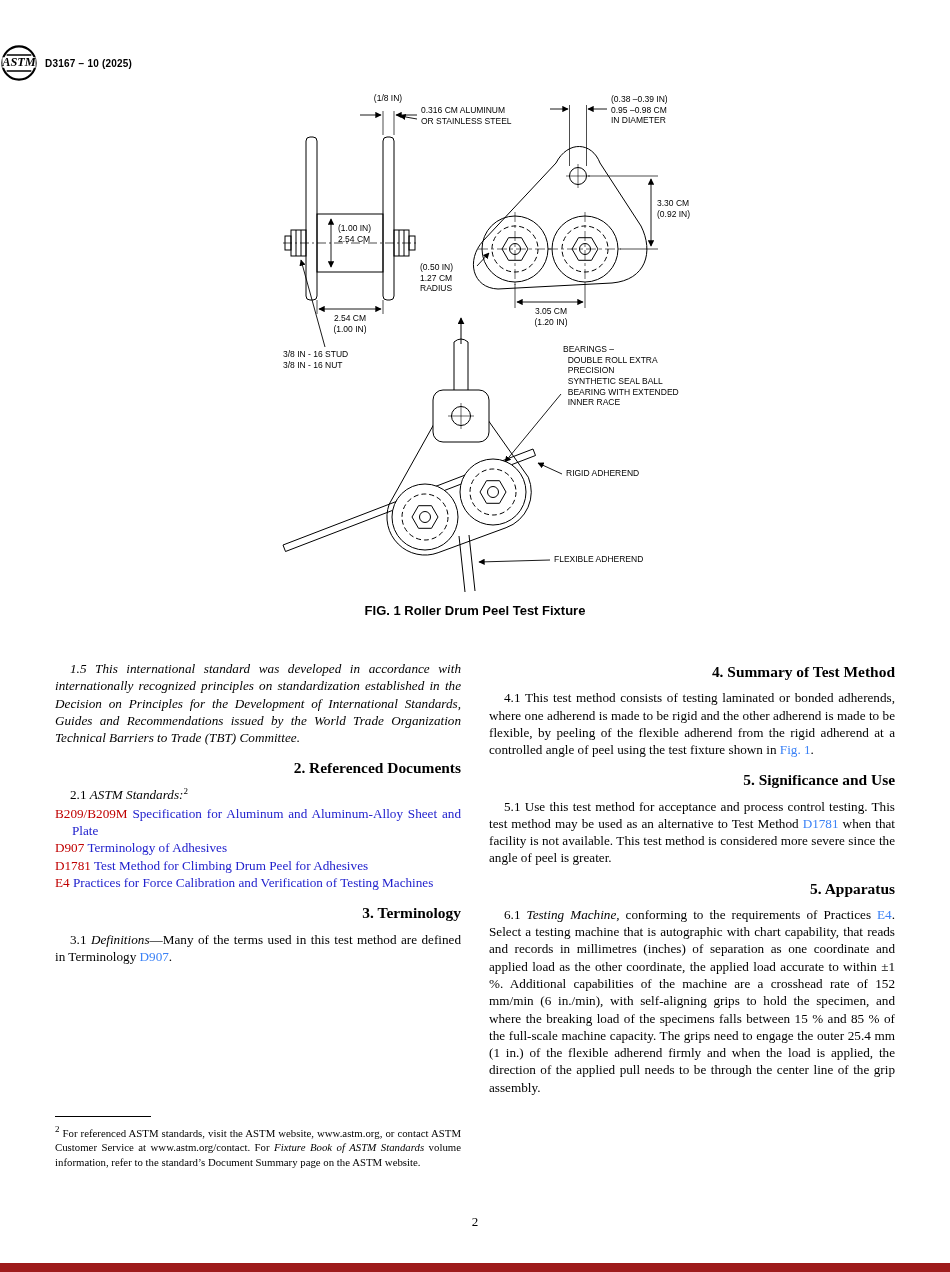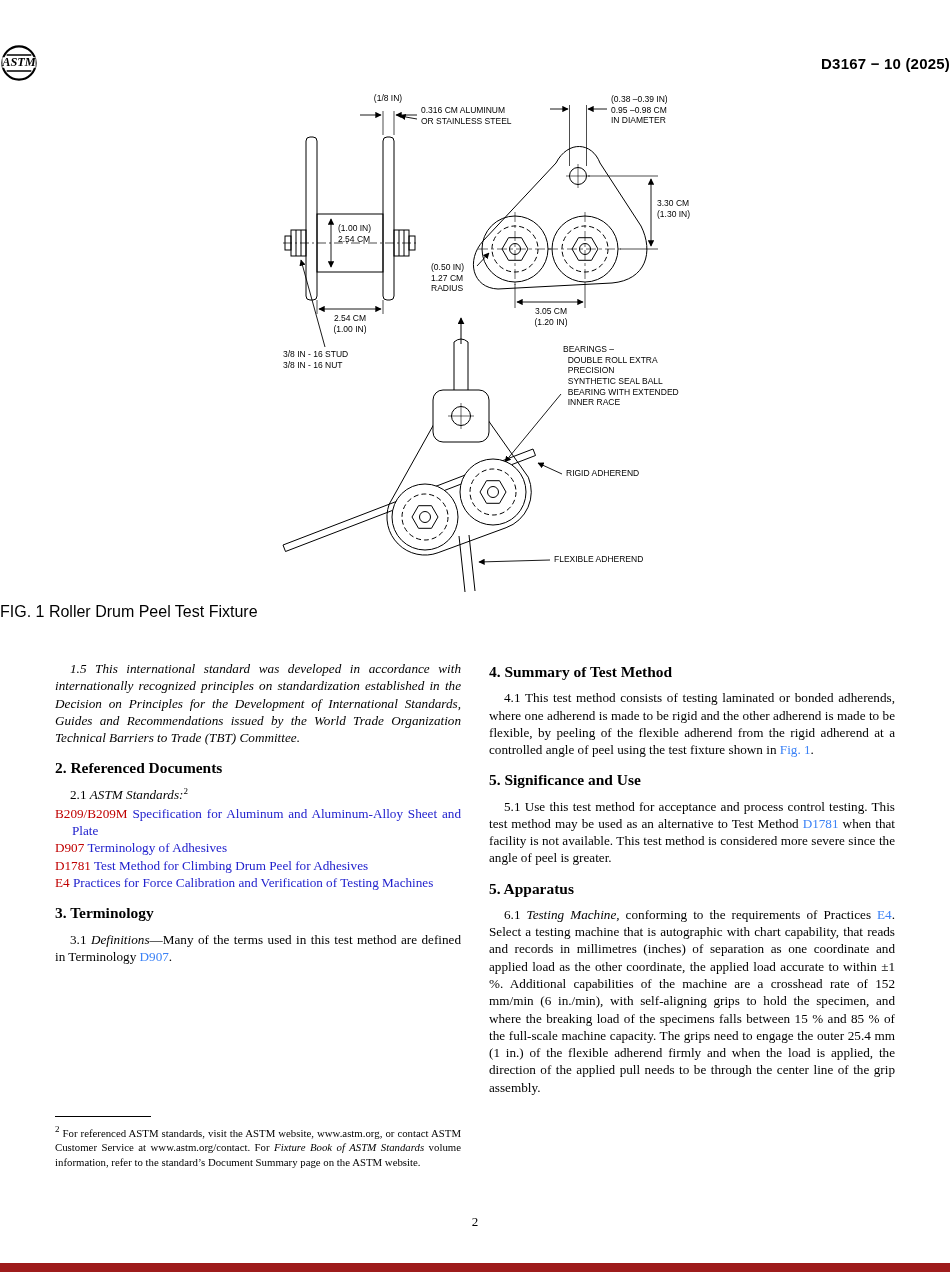--- a/index.html
+++ b/index.html
@@ -1,37 +1,37 @@
 <!DOCTYPE html>
 <html><head>
 <meta charset="utf-8">
 <style>
   html,body{margin:0;padding:0;background:#fff;}
   .page{position:relative;width:950px;height:1272px;background:#fff;overflow:hidden;
         font-family:"Liberation Serif",serif;color:#000;}
   
-  .header{position:absolute;top:44px;left:0;width:100%;display:flex;justify-content:space-between;
+  .header{position:absolute;top:44px;left:0;width:100%;display:flex;justify-content:flex-start;
           align-items:center;gap:7px;}
-  .designation{font-family:"Liberation Sans",sans-serif;font-weight:bold;font-size:15px;letter-spacing:.2px;}
+  .designation{font-family:"Liberation Sans",sans-serif;font-weight:bold;font-size:10px;letter-spacing:.2px;}
   
   .figure-area{position:absolute;top:92px;left:0;width:950px;height:510px;padding-left:34px;}
   .fig-svg{position:absolute;top:0;left:0;}
   .fig-label{position:absolute;font-family:"Liberation Sans",sans-serif;font-size:8.5px;
              line-height:1.25;white-space:pre;color:#000;}
   .ctr{text-align:center;}
-  .fig-caption{position:absolute;top:603px;left:0;width:100%;text-align:left;
-               font-family:"Liberation Sans",sans-serif;font-weight:normal;font-size:16px;}
+  .fig-caption{position:absolute;top:603px;left:0;width:100%;text-align:center;
+               font-family:"Liberation Sans",sans-serif;font-weight:bold;font-size:13px;}
   
   .col{position:absolute;top:660px;width:406px;font-size:13.2px;line-height:1.31;text-align:justify;}
   .col-left{left:55px;}
   .col-right{left:489px;}
   .para{margin:0 0 2px 0;}
   .ind{text-indent:15px;}
   .italic,.it{font-style:italic;}
-  .sec-h{font-weight:bold;text-align:left;margin:12px 0 7px 0;}
+  .sec-h{font-weight:bold;text-align:right;margin:12px 0 7px 0;}
   .first-h{margin-top:2px;}
   .ref{padding-left:17px;text-indent:-17px;color:#2121cd;margin:0;}
   .des{color:#c00000;}
   .red{color:#3b82f6;}
   sup{font-size:9px;vertical-align:super;line-height:0;}
   
   .footnote-block{position:absolute;left:55px;top:1116px;width:406px;}
   .fn-rule{width:96px;border-top:1.2px solid #000;margin-bottom:9px;}
   .fn-text{font-size:10.8px;line-height:1.32;text-align:justify;margin:0;}
   
@@ -155,22 +155,22 @@
     <div class="fig-label" style="left:338px;top:131px;">(1.00 IN)
 2.54 CM</div>
     <div class="fig-label ctr" style="left:319px;top:221px;width:62px;">2.54 CM
 (1.00 IN)</div>
     <div class="fig-label" style="left:283px;top:257px;">3/8 IN - 16 STUD
 3/8 IN - 16 NUT</div>
     <div class="fig-label" style="left:611px;top:2px;">(0.38 –0.39 IN)
 0.95 –0.98 CM
 IN DIAMETER</div>
     <div class="fig-label" style="left:657px;top:106px;">3.30 CM
-(1.30 IN)</div>
-    <div class="fig-label" style="left:431px;top:170px;">(0.50 IN)
+(0.92 IN)</div>
+    <div class="fig-label" style="left:420px;top:170px;">(0.50 IN)
 1.27 CM
 RADIUS</div>
     <div class="fig-label ctr" style="left:521px;top:214px;width:60px;">3.05 CM
 (1.20 IN)</div>
     <div class="fig-label" style="left:563px;top:252px;">BEARINGS –
   DOUBLE ROLL EXTRA
   PRECISION
   SYNTHETIC SEAL BALL
   BEARING WITH EXTENDED
   INNER RACE</div>

